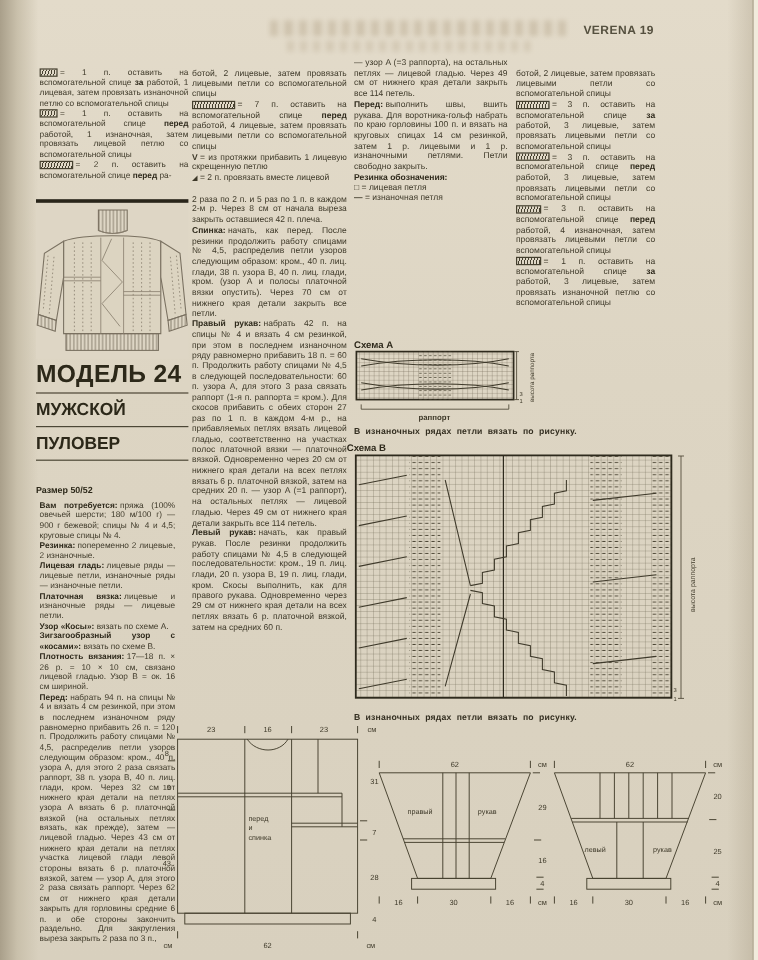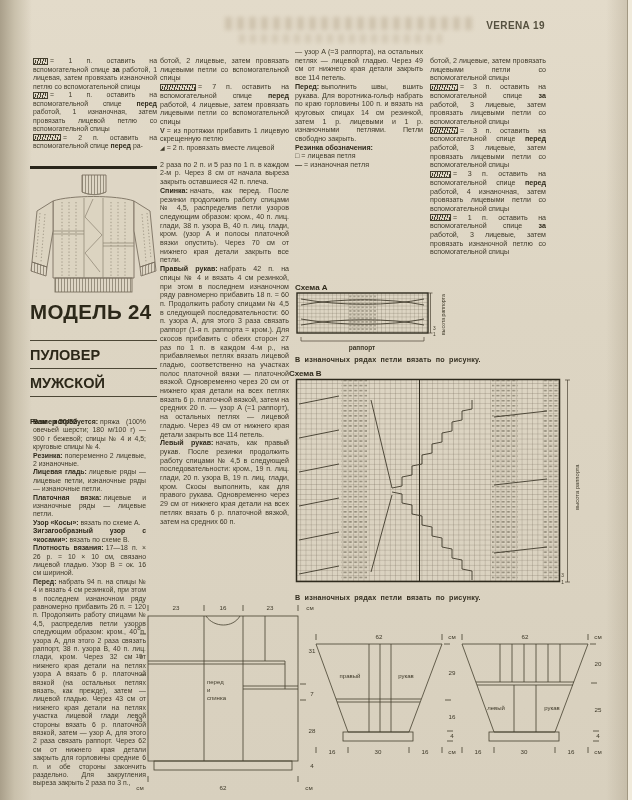--- a/index.html
+++ b/index.html
@@ -28,21 +28,21 @@
   .col p,.col .li{margin:0;}
   .gap{height:8px;}
   b,.lead{color:#2f2a1c;}
   .lead{margin-right:2px;}
   .csym{display:inline-block;height:5px;border:0.8px solid #45402f;vertical-align:middle;margin-right:2px;
         background:repeating-linear-gradient(105deg,transparent 0 1.6px,#45402f 1.6px 2.4px);}
   .w4{width:13px}.w6{width:19px}.w8{width:26px}.w10{width:34px}
   .gsym{display:inline-block;margin-right:2px;font-weight:bold;}
   .photo{position:absolute;left:30px;top:166px;width:127px;height:130px;border-top:3px solid #29251a;background:#ded6c5;}
   .titleblock{position:absolute;left:30px;top:300px;width:127px;color:#2c2819;}
-  .t1{font-size:20.5px;font-weight:bold;letter-spacing:.3px;margin:0;padding-bottom:16px;border-bottom:1.3px solid #4c4736;}
+  .t1{font-size:20.5px;font-weight:bold;letter-spacing:.3px;margin:0;padding-bottom:3px;border-bottom:1.3px solid #4c4736;}
   .t2{font-size:14.5px;font-weight:bold;margin:0;padding:6px 0 5px;border-bottom:1.3px solid #4c4736;}
   .tsize{font-size:7.4px;font-weight:bold;margin-top:20px;}
   .schh{position:absolute;font-size:8px;font-weight:bold;color:#2f2a1c;}
   .chcap{position:absolute;font-size:7.2px;font-weight:bold;color:#332e20;word-spacing:2px;letter-spacing:.2px;}
   svg text{font-family:"Liberation Sans","DejaVu Sans",sans-serif;fill:#3e3929;}
   svg{display:block;}
 </style>
 </head>
 <body>
 
@@ -85,22 +85,22 @@
         <path d="M63 30L55 48 72 66 55 84 70 103"></path>
         <path d="M32 33V108 M39 33V108 M46 33V108 M81 33V108 M88 33V108 M95 33V108" stroke-dasharray="1.3,2"></path>
         <path d="M10 44L6 90 M15 45L11 93 M117 44L121 90 M112 45L116 93" stroke-dasharray="1.3,2"></path>
         <path d="M23 62H54 M23 65H54 M73 74H104 M73 77H104"></path>
       </g>
     </svg>
   </div>
 
   <div class="titleblock">
     <div class="t1">МОДЕЛЬ 24</div>
+    <div class="t2">МУЖСКОЙ</div>
     <div class="t2">ПУЛОВЕР</div>
-    <div class="t2">МУЖСКОЙ</div>
     <div class="tsize">Размер 50/52</div>
   </div>
 
   <div class="col c1b">
     <p><b class="lead">Вам потребуется:</b><span>пряжа (100% овечьей шерсти; 180 м/100 г) — 900 г бежевой; спицы № 4 и 4,5; круговые спицы № 4.</span></p>
     <p><b class="lead">Резинка:</b><span>попеременно 2 лицевые, 2 изнаночные.</span></p>
     <p><b class="lead">Лицевая гладь:</b><span>лицевые ряды — лицевые петли, изнаночные ряды — изнаночные петли.</span></p>
     <p><b class="lead">Платочная вязка:</b><span>лицевые и изнаночные ряды — лицевые петли.</span></p>
     <p><b class="lead">Узор «Косы»:</b><span>вязать по схеме A.</span></p>
     <p><b class="lead">Зигзагообразный узор с «косами»:</b><span>вязать по схеме B.</span></p>

